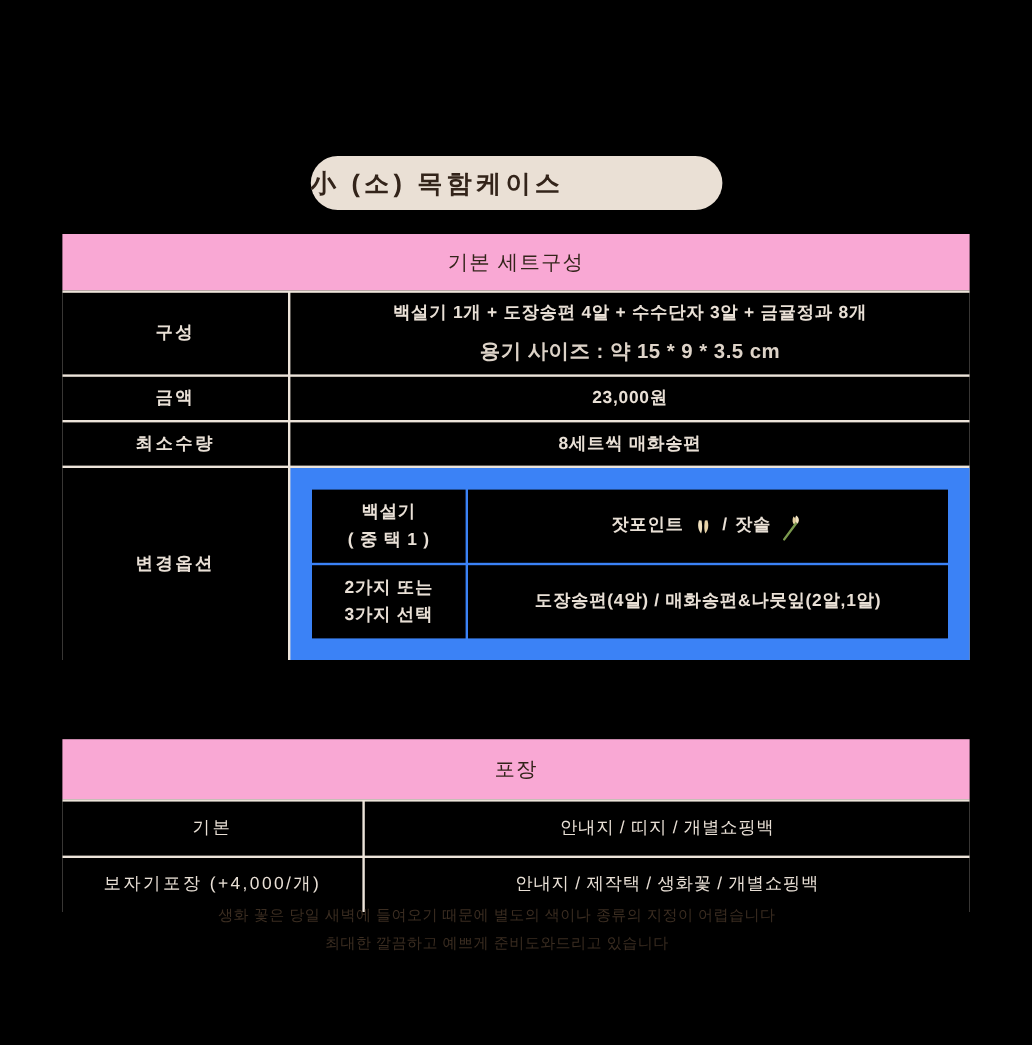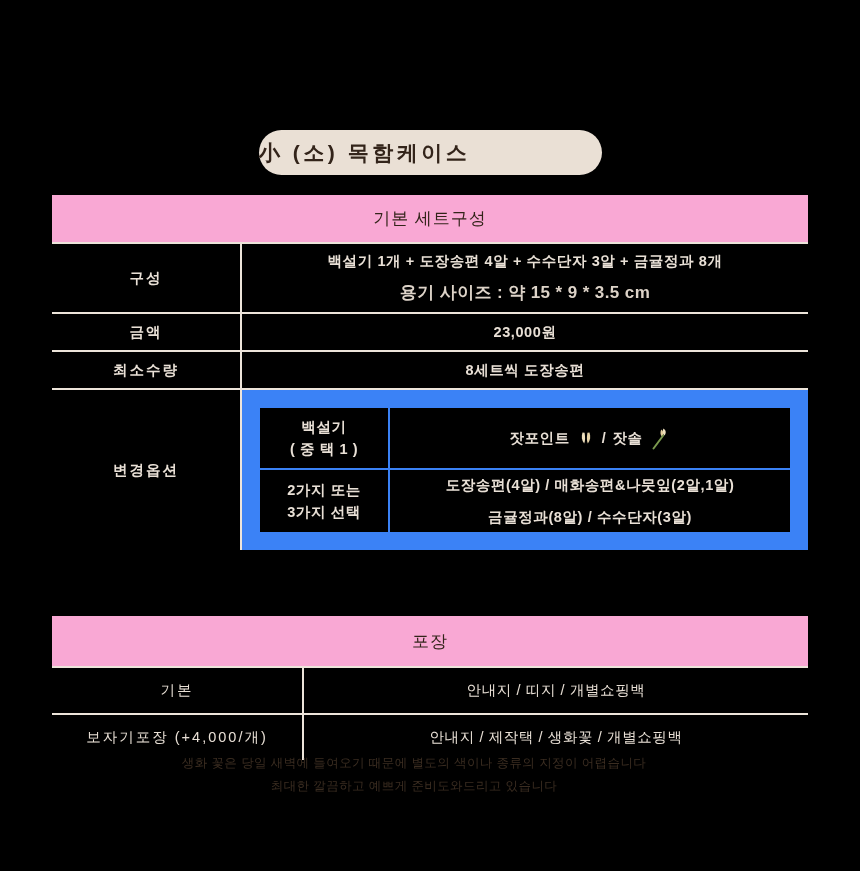--- a/index.html
+++ b/index.html
@@ -146,21 +146,21 @@
       <div class="cell label">구성</div>
       <div class="cell">
         <div>백설기 1개 + 도장송편 4알 + 수수단자 3알 + 금귤정과 8개</div>
         <div class="sub">용기 사이즈 : 약  15 * 9 * 3.5 cm</div>
       </div>
 
       <div class="cell label">금액</div>
       <div class="cell">23,000원</div>
 
       <div class="cell label">최소수량</div>
-      <div class="cell">8세트씩 도장송편</div>
+      <div class="cell">8세트씩 매화송편</div>
 
       <div class="cell label">변경옵션</div>
       <div class="opt-wrap">
 
         <div class="cell">
           <div>백설기</div>
           <div>( 중 택 1 )</div>
         </div>
 
         <div class="cell">
@@ -184,21 +184,20 @@
           </div>
         </div>
 
         <div class="cell">
           <div>2가지 또는</div>
           <div>3가지 선택</div>
         </div>
 
         <div class="cell">
           <div class="line">도장송편(4알)   /   매화송편&amp;나뭇잎(2알,1알)</div>
-          <div class="line">금귤정과(8알)  /  수수단자(3알)</div>
         </div>
 
       </div>
     </div>
   </div>
 
   <div class="tbl" id="table-pack">
     <div class="band">포장</div>
     <div class="grid">
       <div class="cell label">기본</div>

